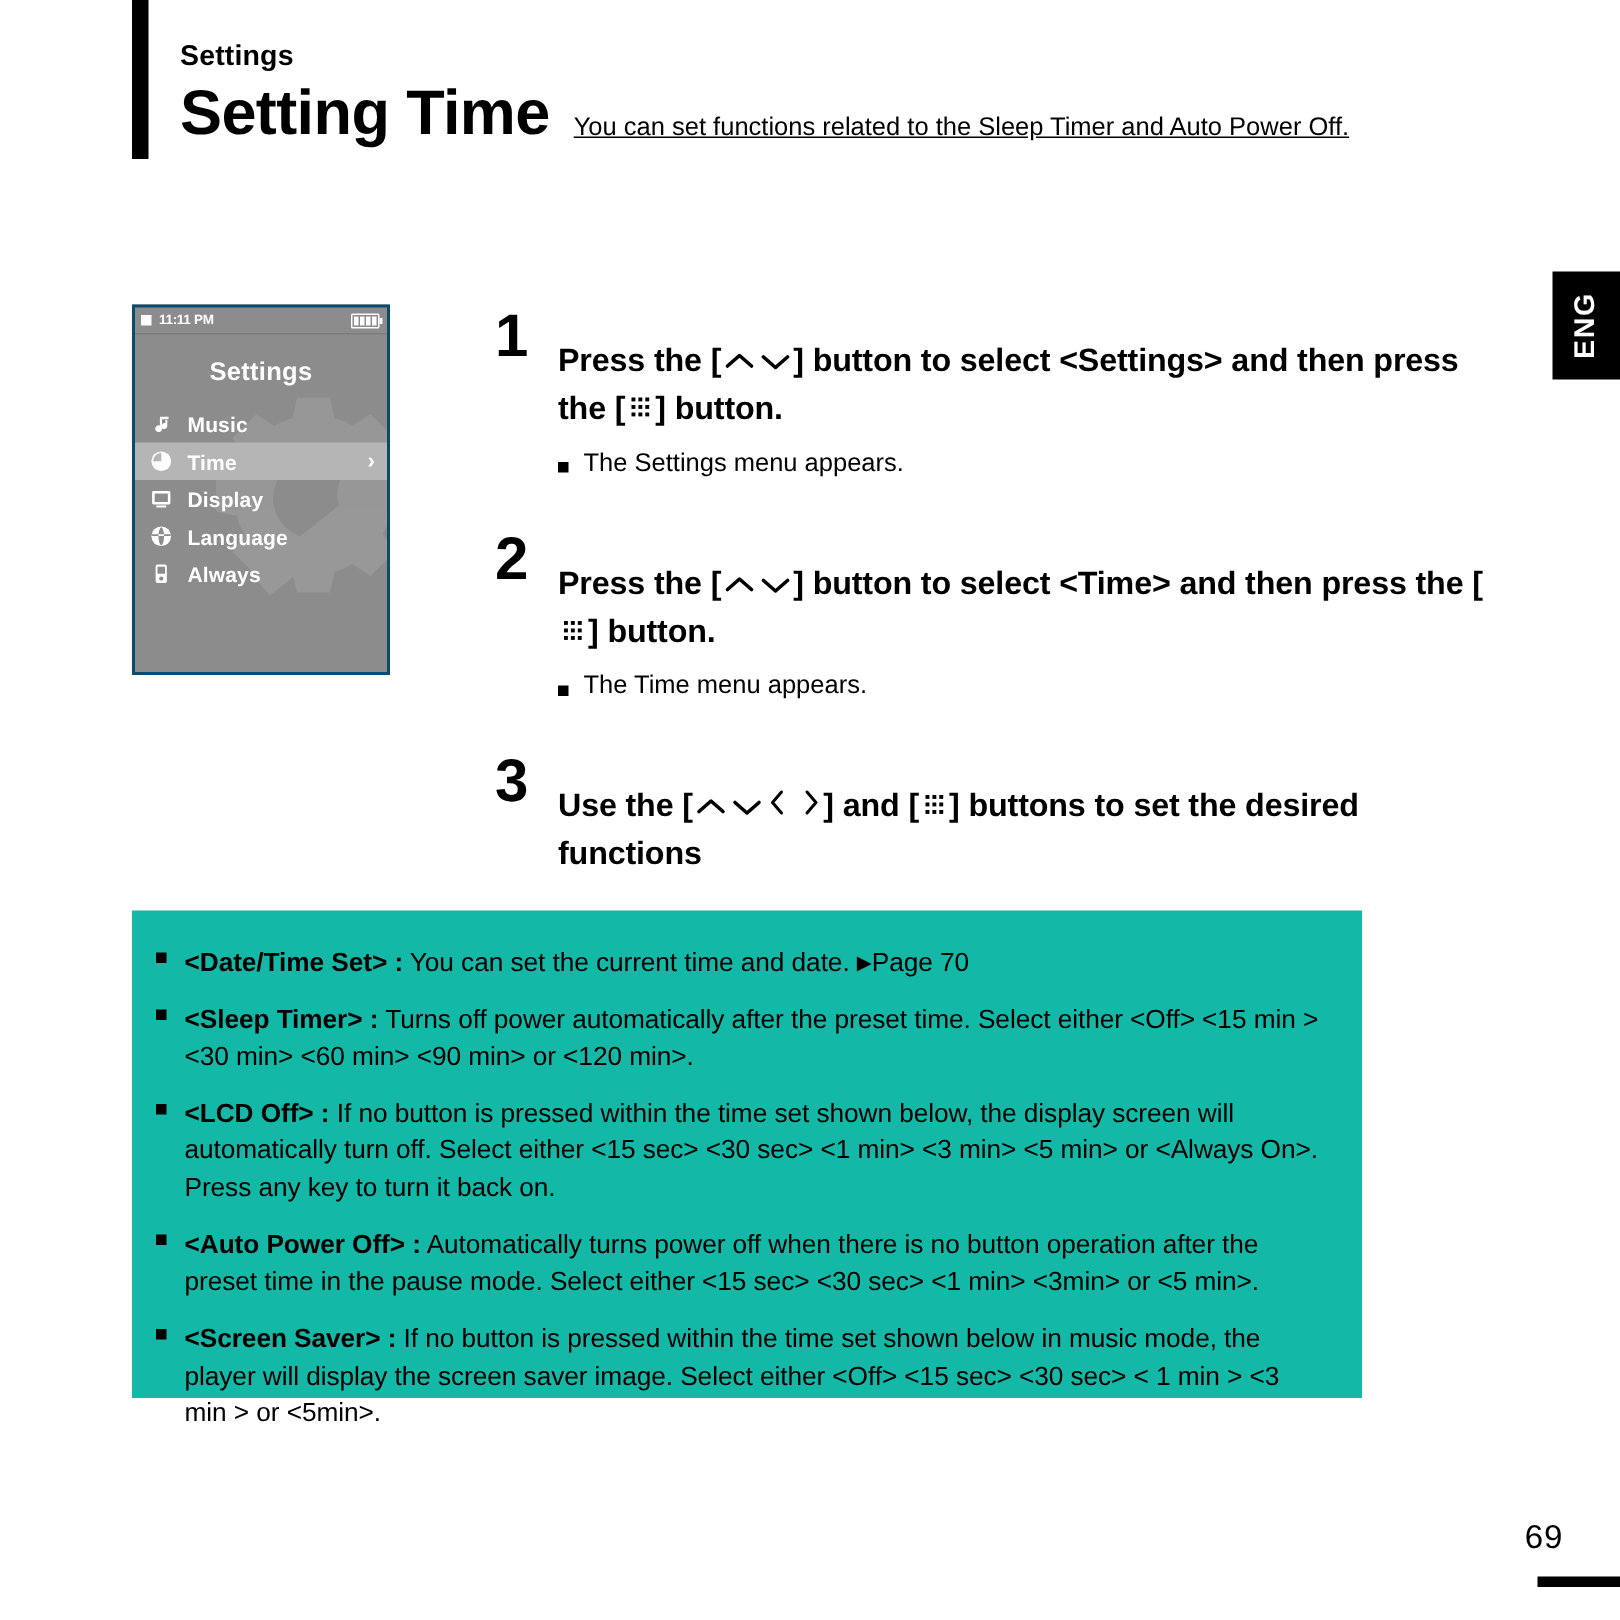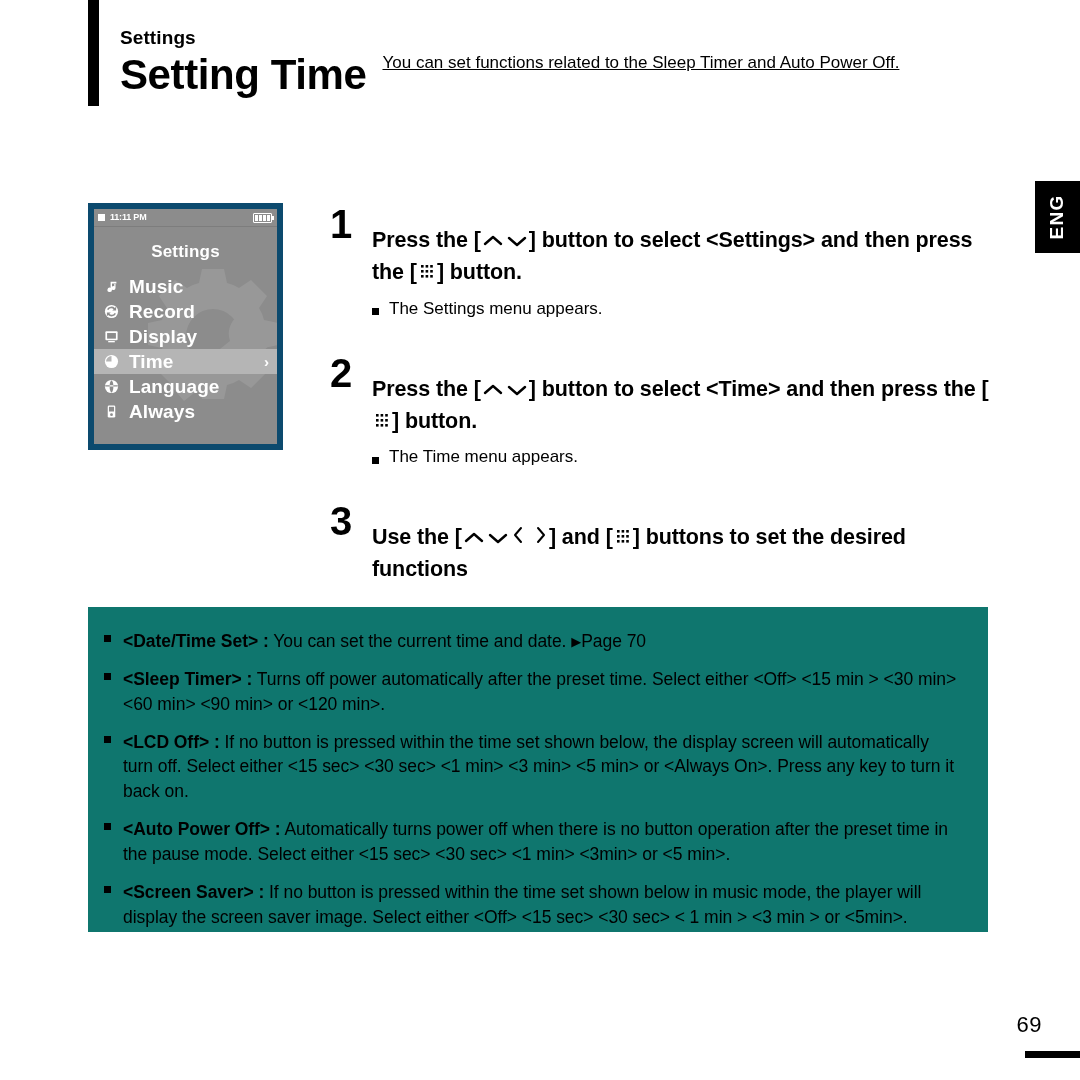--- a/index.html
+++ b/index.html
@@ -33,21 +33,21 @@
   }
   #header-eyebrow {
     font-size: 19px;
     font-weight: bold;
     letter-spacing: 0.1px;
     line-height: 1;
     margin-bottom: 6px;
   }
   #header-titleline {
     display: flex;
-    align-items: flex-start;
+    align-items: flex-end;
     gap: 16px;
   }
   #header-title {
     font-size: 42px;
     font-weight: bold;
     line-height: 1.05;
     letter-spacing: -0.4px;
     white-space: nowrap;
   }
   #header-subtitle {
@@ -78,23 +78,23 @@
     font-weight: bold;
     letter-spacing: 1.2px;
     white-space: nowrap;
   }
 
   
   #device {
     position: absolute;
     left: 88px;
     top: 203px;
-    width: 195px;
+    width: 172px;
     height: 247px;
-    border: 6px solid #0c4a6e;
+    border: 2px solid #0c4a6e;
     background: #8c8c8c;
     box-sizing: border-box;
     overflow: hidden;
   }
   #device-watermark {
     position: absolute;
     left: 46px;
     top: 52px;
     width: 150px;
     height: 150px;
@@ -179,21 +179,21 @@
     height: 15px;
     flex: none;
     margin-right: 10px;
     display: flex;
     align-items: center;
     justify-content: center;
     color: #ffffff;
   }
   .menu-label {
     color: #ffffff;
-    font-size: 19px;
+    font-size: 14px;
     font-weight: bold;
     letter-spacing: 0.1px;
     line-height: 1;
   }
   .menu-chevron {
     margin-left: auto;
     color: #ffffff;
     font-size: 15px;
     font-weight: bold;
     line-height: 1;
@@ -253,23 +253,23 @@
     vertical-align: -1px;
     margin: 0 1px;
   }
   .glyph svg { display: block; }
 
   
   #info-panel {
     position: absolute;
     left: 88px;
     top: 607px;
-    width: 900px;
+    width: 820px;
     height: 325px;
-    background: #0f766e;
+    background: #14b8a6;
     box-sizing: border-box;
     padding: 22px 26px 10px 16px;
   }
   .info-item {
     display: flex;
     align-items: flex-start;
     gap: 12px;
     margin-bottom: 13px;
   }
   .info-text {
@@ -346,50 +346,41 @@
 
     <div class="menu-row">
       <span class="menu-icon">
         <svg width="14" height="14" viewBox="0 0 16 16">
             <path fill="#fff" d="M6 2 h7 v2 h-5 v7.2 a2.6 2.6 0 1 1 -1.6 -2.4 V2z M12 4.6 v4.6 a2.3 2.3 0 1 1 -1.4 -2.1 V4.6z"></path>
           </svg>
       </span>
       <span class="menu-label">Music</span>
     </div>
 
-    <div class="menu-row">
+
+    <div class="menu-row selected">
       <span class="menu-icon">
         <svg width="15" height="15" viewBox="0 0 16 16">
             <circle cx="8" cy="8" r="7" fill="#fff"></circle>
-            <path fill="#8c8c8c" d="M3.2 5.6 a5.4 5.4 0 0 1 8.4-1.4 l1.3-1.3 v4.1 h-4.1 l1.5-1.5 a3.6 3.6 0 0 0 -5.6 1 z M12.8 10.4 a5.4 5.4 0 0 1 -8.4 1.4 l-1.3 1.3 v-4.1 h4.1 l-1.5 1.5 a3.6 3.6 0 0 0 5.6 -1 z"></path>
+            <path fill="#b5b5b5" d="M8 8 V2.2 A5.8 5.8 0 0 0 2.2 8 z"></path>
           </svg>
       </span>
-      <span class="menu-label">Record</span>
+      <span class="menu-label">Time</span>
+      <span class="menu-chevron">›</span>
     </div>
 
     <div class="menu-row">
       <span class="menu-icon">
         <svg width="15" height="15" viewBox="0 0 16 16">
             <rect x="1.5" y="2.5" width="13" height="9.5" rx="1" fill="#fff"></rect>
             <rect x="3.3" y="4.3" width="9.4" height="6" fill="#8c8c8c"></rect>
             <rect x="4.5" y="12.8" width="7" height="1.4" fill="#fff"></rect>
           </svg>
       </span>
       <span class="menu-label">Display</span>
-    </div>
-
-    <div class="menu-row selected">
-      <span class="menu-icon">
-        <svg width="15" height="15" viewBox="0 0 16 16">
-            <circle cx="8" cy="8" r="7" fill="#fff"></circle>
-            <path fill="#b5b5b5" d="M8 8 V2.2 A5.8 5.8 0 0 0 2.2 8 z"></path>
-          </svg>
-      </span>
-      <span class="menu-label">Time</span>
-      <span class="menu-chevron">›</span>
     </div>
 
     <div class="menu-row">
       <span class="menu-icon">
         <svg width="15" height="15" viewBox="0 0 16 16">
             <circle cx="8" cy="8" r="7" fill="#fff"></circle>
             <path fill="#8c8c8c" d="M8 1.4 a3 7 0 0 0 0 13.2 a3 7 0 0 0 0 -13.2 z M1.3 6.6 h13.4 v1.3 h-13.4z"></path>
           </svg>
       </span>
       <span class="menu-label">Language</span>

